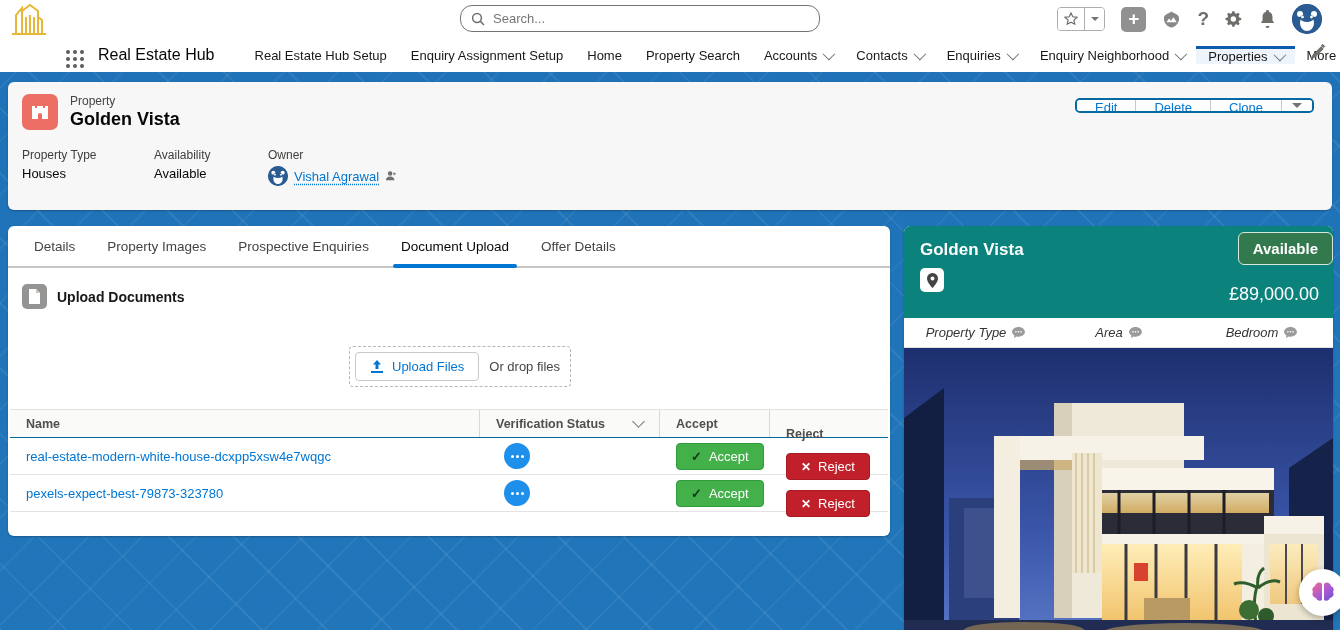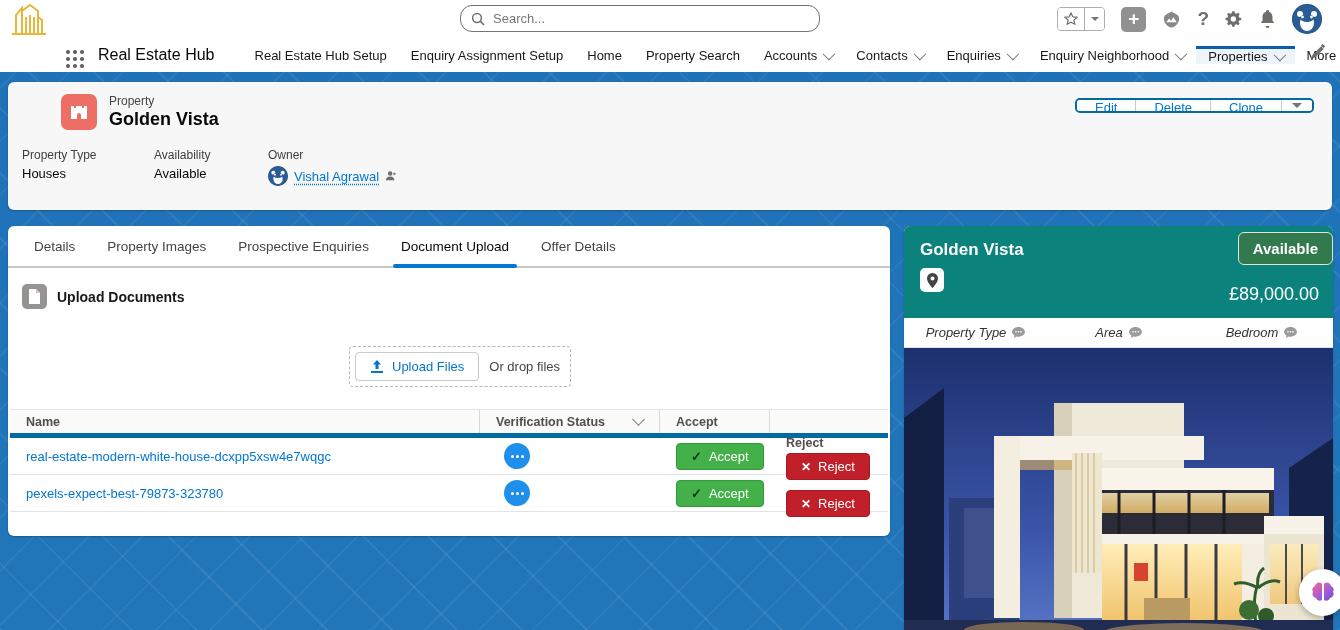--- a/index.html
+++ b/index.html
@@ -37,21 +37,21 @@
   .nav-items { display:flex; align-items:stretch; }
   .nav-item { display:flex; align-items:center; gap:6px; padding:0 12px; font-size:13px; color:#181818; white-space:nowrap; cursor:pointer; }
   .nav-item.active { background:#eef4fb; border-top:3px solid #0b5cab; padding-top:0; }
   .chev { width:9px; height:9px; border-right:1.5px solid #747474; border-bottom:1.5px solid #747474; transform:rotate(45deg) translateY(-2px); display:inline-block; }
   .caret-solid { width:0; height:0; border-left:5px solid transparent; border-right:5px solid transparent; border-top:5px solid #747474; display:inline-block; }
   .nav-pencil { position:absolute; right:14px; top:44px; }
 
   
   .record-card { position:absolute; left:8px; top:82px; width:1324px; height:128px; background:#f7f7f7;
     border-radius:6px; box-shadow:0 1px 2px rgba(0,0,0,.25); }
-  .rec-top { display:flex; align-items:center; padding:12px 4px 6px 14px;margin-left:39px; }
+  .rec-top { display:flex; align-items:center; padding:12px 4px 6px 14px; }
   .entity-icon { width:36px; height:36px; background:#ec6e64; border-radius:7px; display:flex; align-items:center; justify-content:center; margin-right:12px; }
   .entity-label { font-size:12px; color:#444; }
   .rec-title { font-size:18px; font-weight:bold; color:#080707; margin-top:1px; }
   .action-group { position:absolute; right:18px; top:16px; display:flex; height:15px; border:2px solid #0369a1; border-radius:5px; background:#fff; overflow:hidden; }
   .action-btn { padding:0 18px; font-size:13px; color:#0176d3; background:#fff; border:none; border-right:1px solid #c9c9c9; cursor:pointer; font-family:"Liberation Sans",sans-serif; }
   .action-btn:last-child { border-right:none; }
   .action-caret { width:30px; display:flex; align-items:center; justify-content:center; background:#fff; cursor:pointer; }
   .rec-fields { display:flex; padding:12px 14px 0 14px; }
   .rfield { margin-right:0; }
   .rfield .flabel { font-size:12px; color:#3e3e3c; margin-bottom:4px; white-space:nowrap; }
@@ -67,21 +67,21 @@
   .tab { display:flex; align-items:center; padding:0 16px; font-size:13.5px; color:#444; position:relative; cursor:pointer; white-space:nowrap; }
   .tab.active { font-weight:normal; color:#080707; }
   .tab.active::after { content:""; position:absolute; left:8px; right:8px; bottom:-2px; height:4px; background:#0176d3; border-radius:3px; }
   .section-head { display:flex; align-items:center; gap:10px; padding:16px 14px 0 14px; }
   .doc-icon { width:25px; height:25px; background:#969492; border-radius:5px; display:flex; align-items:center; justify-content:center; }
   .section-title { font-size:14px; font-weight:bold; color:#181818; }
   .dropzone { position:absolute; left:341px; top:120px; border:1px dashed #b9b7b5; border-radius:4px; padding:5px 10px 5px 5px; display:flex; align-items:center; gap:10px; background:#fff; }
   .upload-btn { display:flex; align-items:center; gap:8px; border:1px solid #c9c9c9; border-radius:4px; background:#fff; padding:6px 14px; font-size:13px; color:#0176d3; cursor:pointer; font-family:"Liberation Sans",sans-serif; }
   .ordrop { font-size:13px; color:#444; }
   .dtable { position:absolute; left:2px; top:183px; width:878px; }
-  .thead { display:flex; background:#fafaf9; border-top:1px solid #e3e3e3; border-bottom:5px solid #0369a1; height:29px; align-items:flex-start; font-size:12.5px; font-weight:bold; color:#514f4d; }
+  .thead { display:flex; background:#fafaf9; border-top:1px solid #e3e3e3; border-bottom:1px solid #0369a1; height:29px; align-items:center; font-size:12.5px; font-weight:bold; color:#514f4d; }
   .th { padding:0 16px; height:100%; display:flex; align-items:center; border-right:1px solid #d8d8d8; }
   .th:last-child { border-right:none; }
   .c-name{width:470px;} .c-status{width:180px; justify-content:space-between;} .c-accept{width:110px;} .c-reject{flex:1;margin-top:21px;}
   .trow { display:flex; align-items:center; height:37px; border-bottom:1px solid #e3e3e3; }
   .td { padding:0 16px; display:flex; align-items:center; }
   .doc-link { color:#0176d3; font-size:13px; text-decoration:none; cursor:pointer; white-space:nowrap; }
   .ellipsis-btn { width:26px; height:26px; border-radius:50%; background:#1e8fea; border:none; display:flex; align-items:center; justify-content:center; gap:2px; cursor:pointer; margin-left:8px; }
   .ellipsis-btn i { width:3px; height:3px; background:#fff; border-radius:50%; display:block; }
   .accept-btn { display:flex; align-items:center; gap:7px; background:#43b04a; border:1px solid #2f9c3c; border-radius:4px; color:#fff; font-size:13px; padding:5px 14px; cursor:pointer; font-family:"Liberation Sans",sans-serif; }
   .accept-btn .mark { color:#11381a; font-weight:bold; font-size:13px; }

